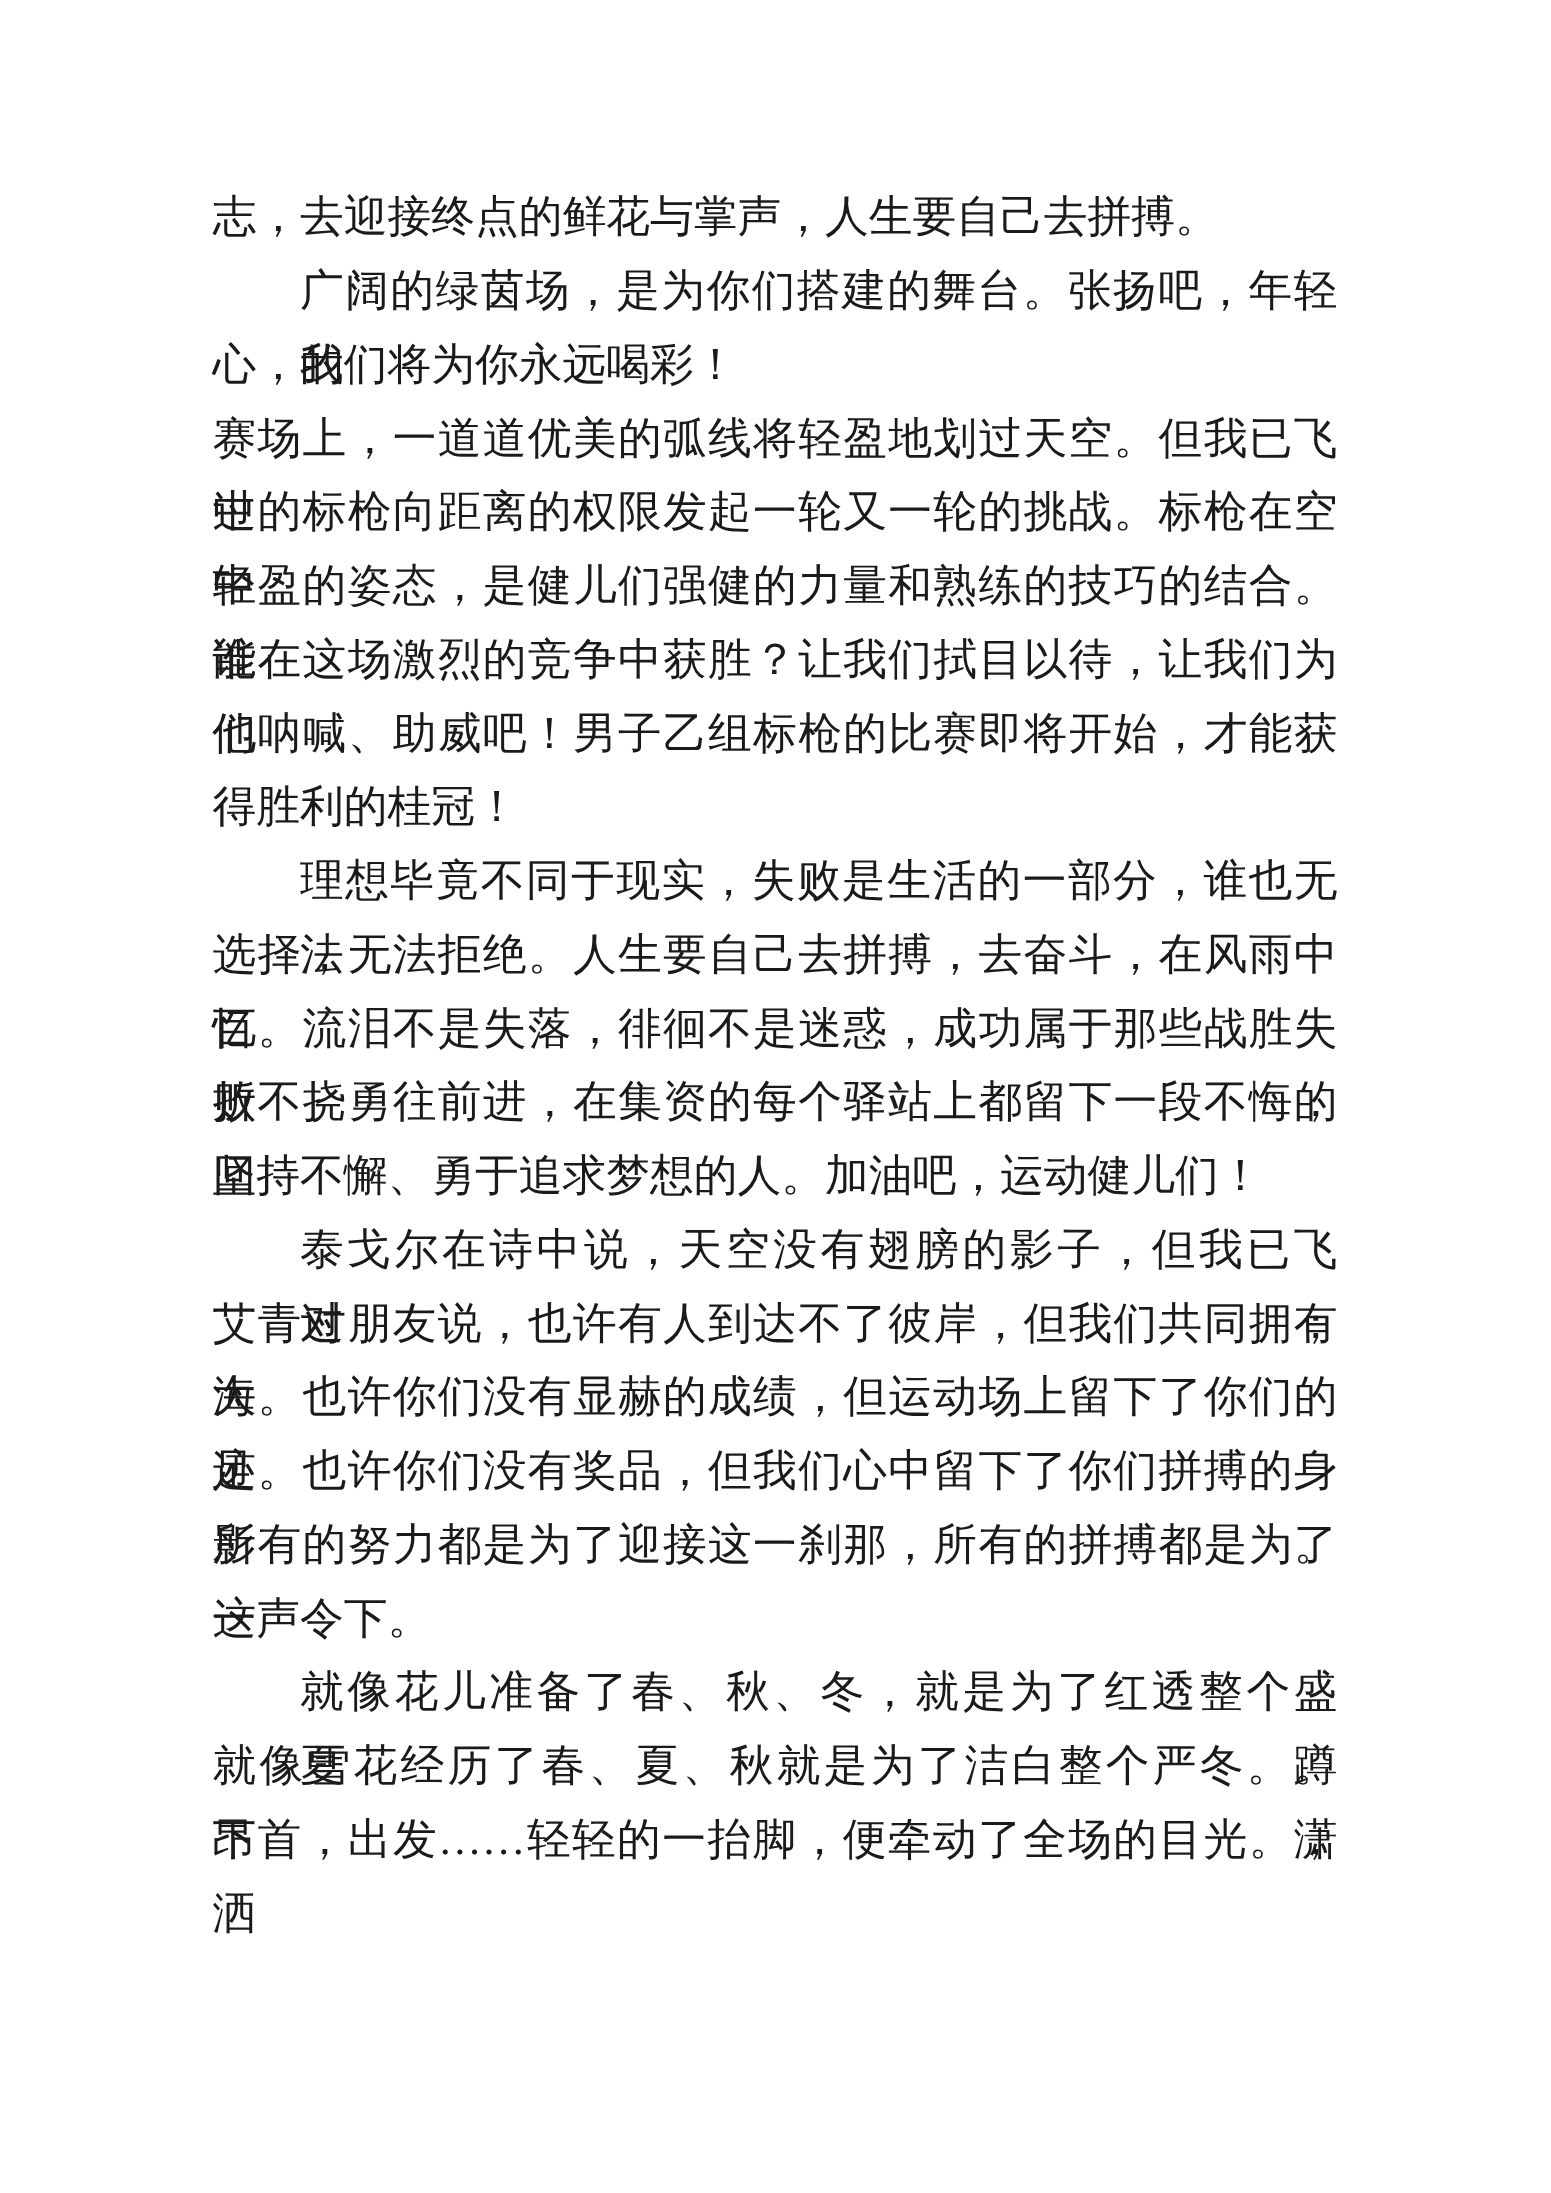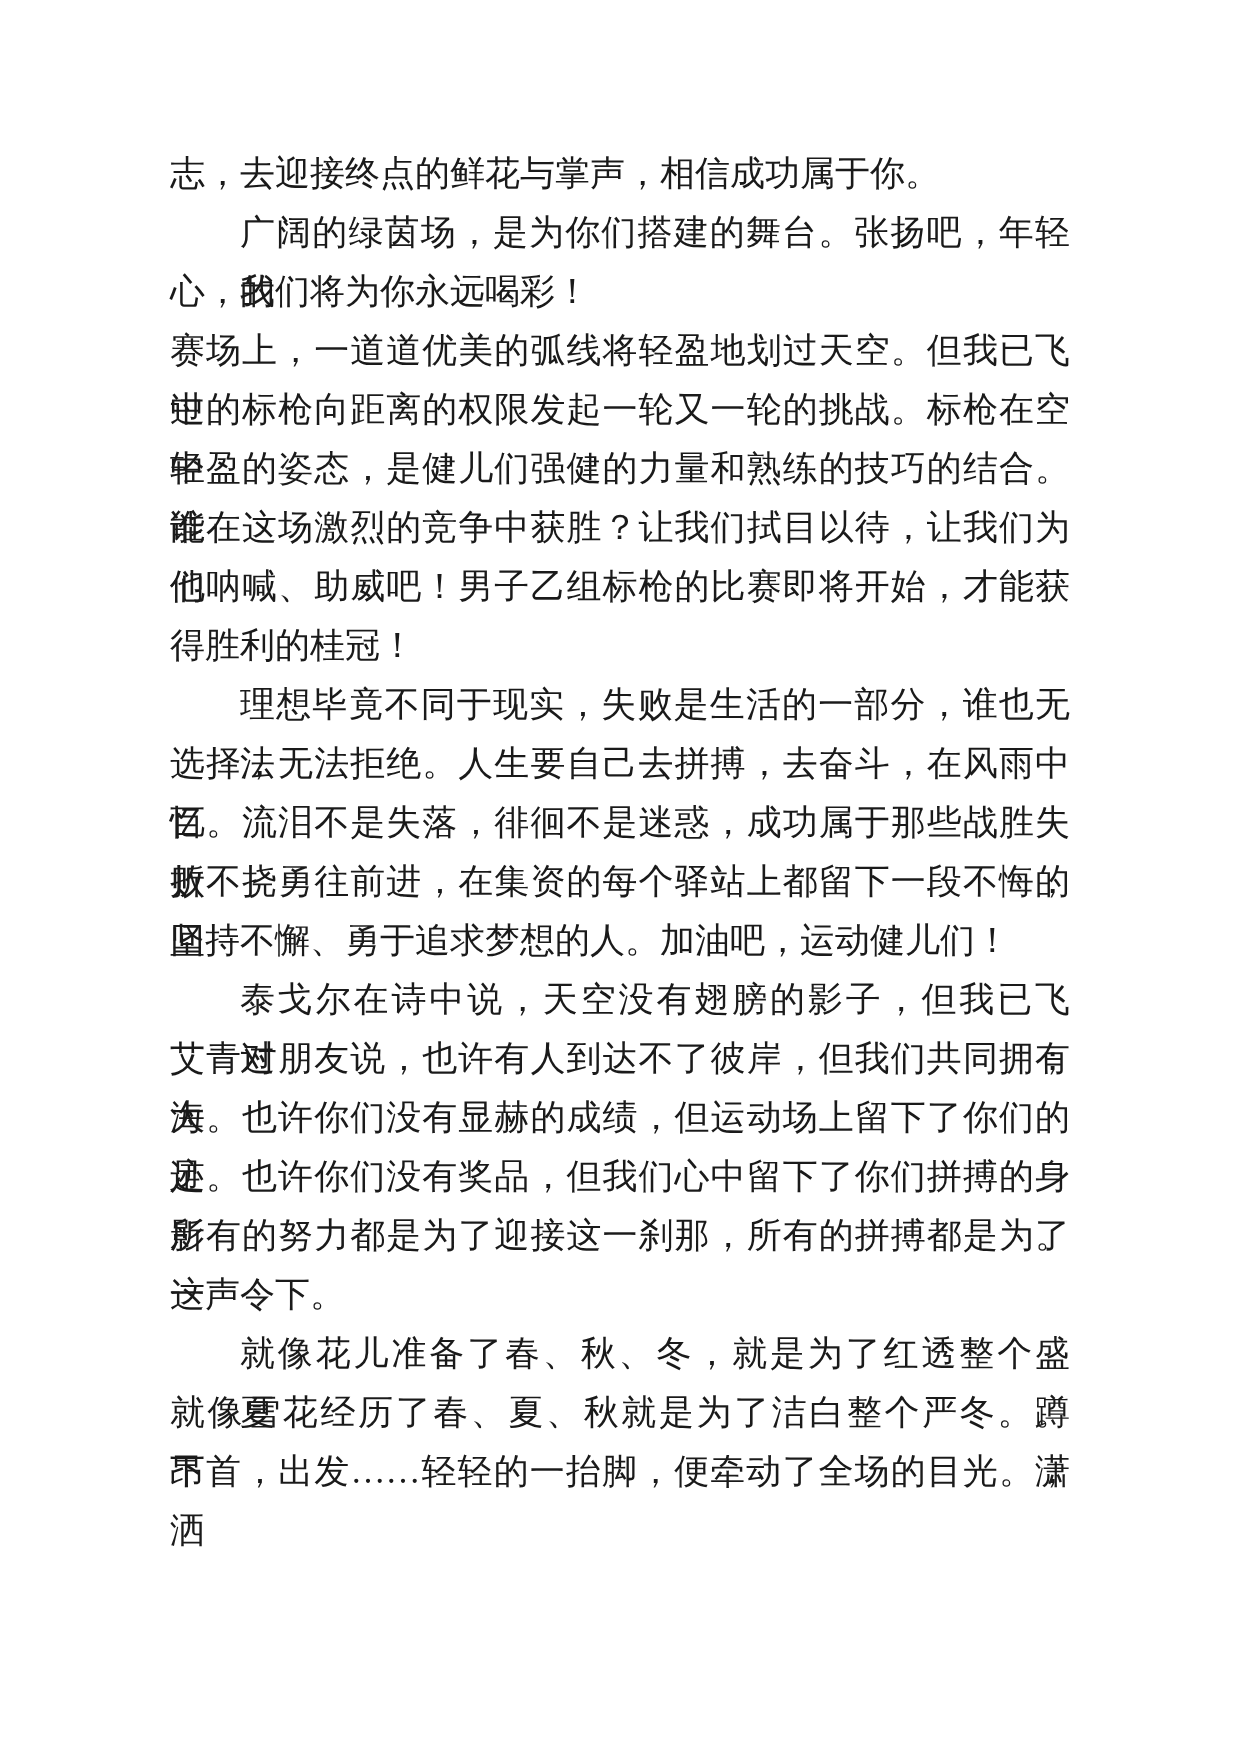--- a/index.html
+++ b/index.html
@@ -53,21 +53,21 @@
   .line.indent {
     padding-left: 70px;
   }
 </style>
 </head>
 <body>
 
 <div class="page">
   <div class="content">
       <div class="paragraph">
-        <div class="line end">志，去迎接终点的鲜花与掌声，相信成功属于你。</div>
+        <div class="line end">志，去迎接终点的鲜花与掌声，人生要自己去拼搏。</div>
       </div>
       <div class="paragraph">
         <div class="line indent fill">广阔的绿茵场，是为你们搭建的舞台。张扬吧，年轻的</div>
         <div class="line end">心，我们将为你永远喝彩！</div>
       </div>
       <div class="paragraph">
         <div class="line fill">赛场上，一道道优美的弧线将轻盈地划过天空。但我已飞过</div>
         <div class="line fill">中的标枪向距离的权限发起一轮又一轮的挑战。标枪在空中</div>
         <div class="line fill">轻盈的姿态，是健儿们强健的力量和熟练的技巧的结合。谁</div>
         <div class="line fill">能在这场激烈的竞争中获胜？让我们拭目以待，让我们为他</div>

